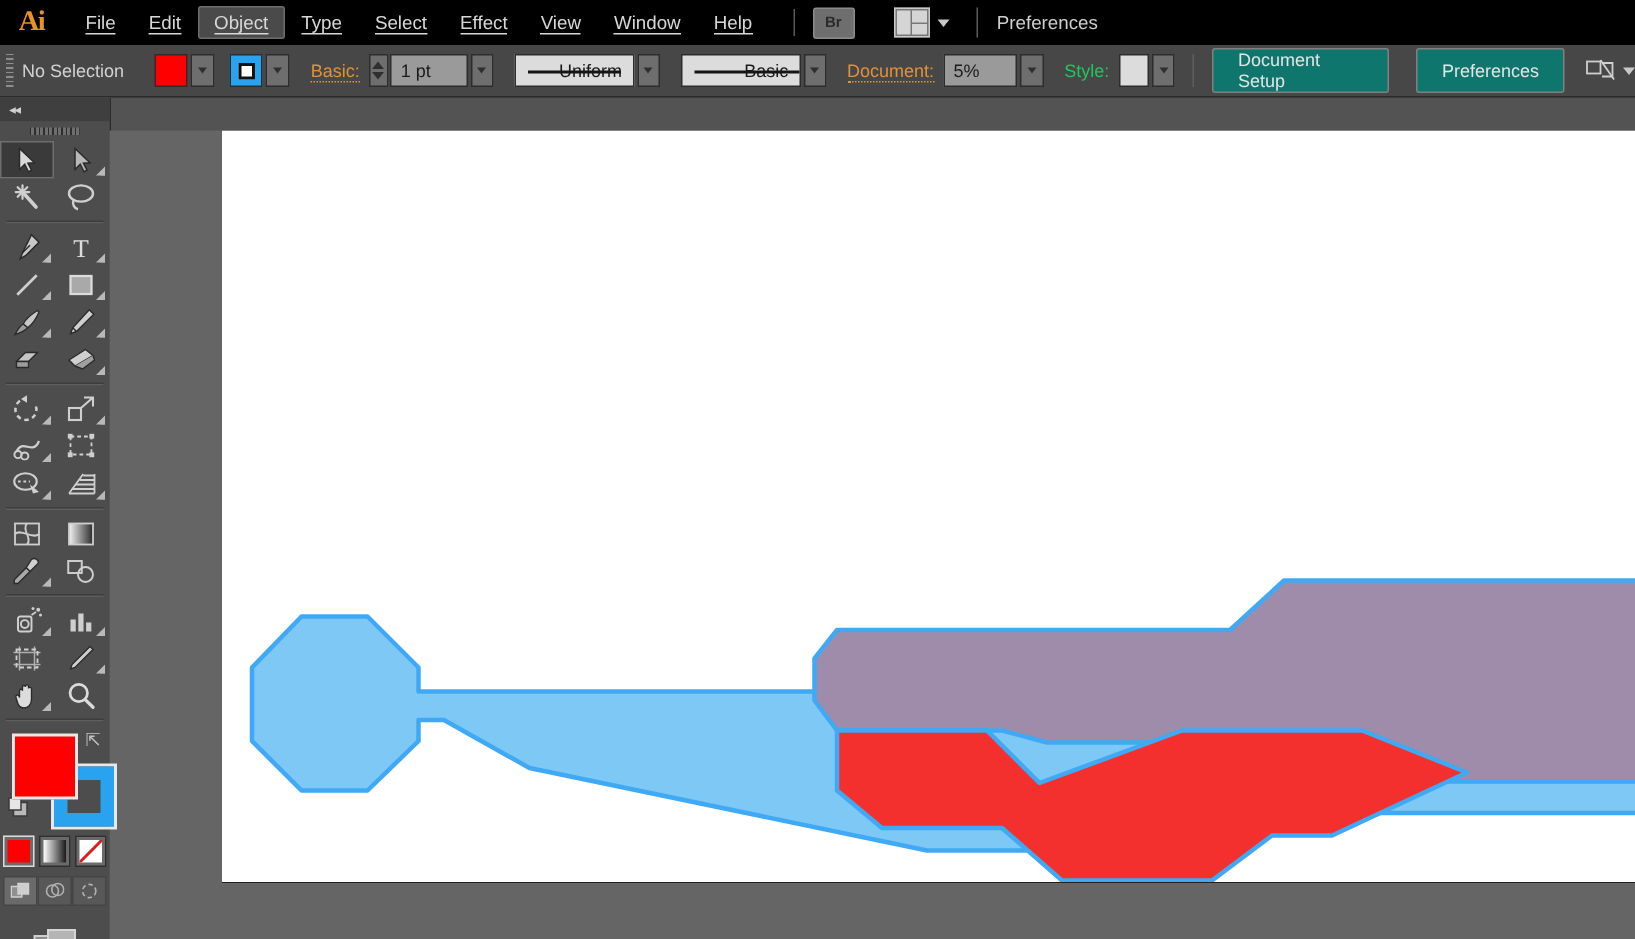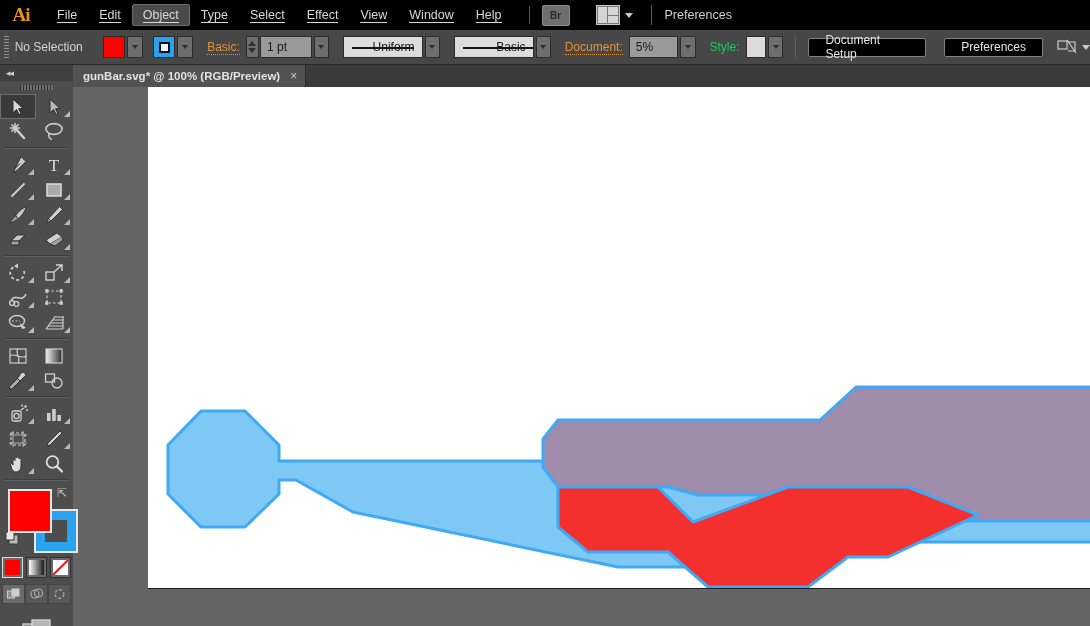--- a/index.html
+++ b/index.html
@@ -85,21 +85,21 @@
     height:22px;background:#dcdcdc;border:1px solid #2c2c2c;box-sizing:border-box;
     display:flex;align-items:center;justify-content:flex-end;padding:0 7px;
     font-size:12px;color:#1a1a1a;position:relative;
   }
   .combo .line{position:absolute;left:8px;top:10px;width:62px;height:2px;background:#151515;}
   .combo.basic .line{width:70px;}
   .opacity-field{width:52px;}
   .style-swatch{width:22px;height:22px;background:#dcdcdc;border:1px solid #2c2c2c;box-sizing:border-box;}
   .cb-sep{width:1px;height:22px;background:#5e5e5e;margin:0 12px;}
   .pill{
-    height:19px;background:#000000;border:1px solid #808080;border-radius:2px;box-sizing:border-box;
+    height:30px;background:#0f766e;border:1px solid #808080;border-radius:2px;box-sizing:border-box;
     display:flex;align-items:center;justify-content:center;padding:0 16px;
     font-size:12px;color:#e4e4e4;
   }
   .doc-icon{display:flex;align-items:center;margin-left:14px;}
   .doc-icon svg{display:block;}
 
   
   .tabbar{
     position:absolute;left:73px;top:65px;width:1017px;height:22px;
     background:#3a3a3a;border-bottom:1px solid #2b2b2b;display:flex;align-items:flex-end;
@@ -585,26 +585,20 @@
       <div class="screenmode">
         <svg width="30" height="22" viewBox="0 0 30 22">
           <rect x="1" y="6" width="15" height="13" fill="#8c8c8c" stroke="#d2d2d2" stroke-width="1.3"></rect>
           <rect x="10" y="2" width="18" height="14" fill="#b5b5b5" stroke="#d8d8d8" stroke-width="1.3"></rect>
         </svg>
       </div>
 
     </div>
   </div>
 
-  <div class="tabbar">
-    <div class="doctab">
-      <span>gunBar.svg* @ 100% (RGB/Preview)</span>
-      <span class="tab-close">×</span>
-    </div>
-  </div>
 
   <div class="canvaswrap">
     <div class="artboard">
       <svg width="1017" height="502" viewBox="0 0 1017 502">
         <polygon points="20,358 53,324 97,324 131,358 131,374 148,374 884,374 920,340 960,305 1050,305 1080,330 1080,430 1050,455 700,455 660,490 625,490 610,480 470,480 205,425 148,393 131,393 131,407 97,440 53,440 20,407" fill="#7ec8f5" stroke="#3fa9f5" stroke-width="3" stroke-linejoin="round"></polygon>
         <polygon points="410,333 672,333 708,300 960,300 1060,300 1090,328 1090,406 1058,434 735,434 700,408 550,408 520,400 410,400 395,380 395,352" fill="#9f8cab" stroke="#3fa9f5" stroke-width="3" stroke-linejoin="round"></polygon>
         <polygon points="410,400 510,400 545,435 640,400 760,400 830,428 740,470 700,470 660,500 560,500 520,465 440,465 410,440" fill="#f4302f" stroke="#3fa9f5" stroke-width="3" stroke-linejoin="round"></polygon>
       </svg>
     </div>
   </div>

